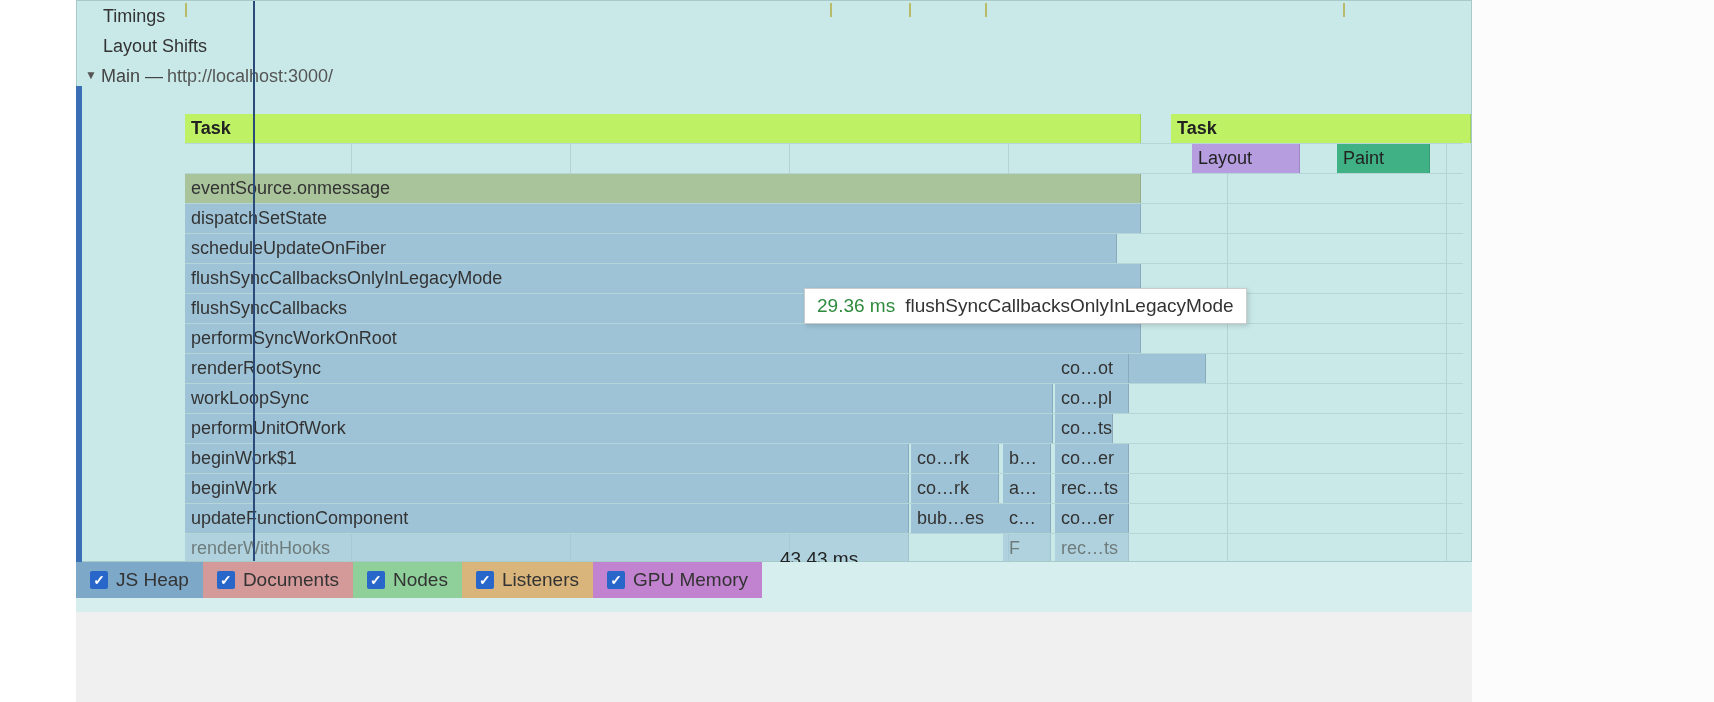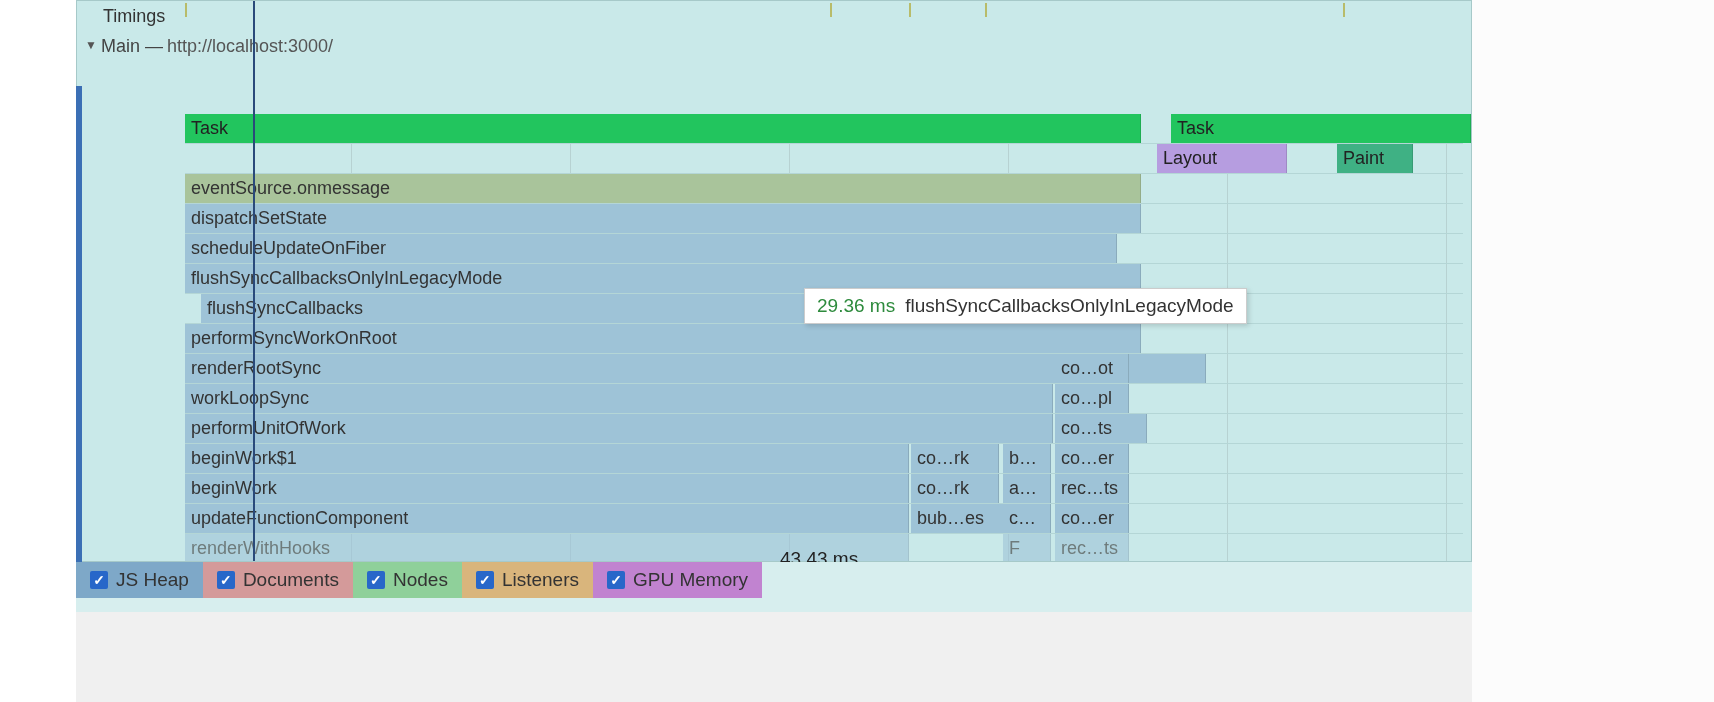--- a/index.html
+++ b/index.html
@@ -63,21 +63,21 @@
     height: 29px;
     line-height: 29px;
     padding-left: 6px;
     white-space: nowrap;
     overflow: hidden;
     text-overflow: ellipsis;
     color: #333;
     font-size: 18px;
     border-right: 1px solid rgba(0,0,0,0.12);
   }
-  .bar.task   { background: #22c55e; color: #222; }
+  .bar.task   { background: #bef264; color: #222; font-weight: bold; }
   .bar.yellow { background: #cfc542; }
   .bar.olive  { background: #a9c49b; }
   .bar.blue   { background: #9ec3d7; }
   .bar.purple { background: #b69de0; color:#222; }
   .bar.green  { background: #3fb184; color:#222; }
   .grid-line {
     position:absolute;
     top:0; bottom:0;
     width:1px;
     background: rgba(150,170,170,0.35);
@@ -190,20 +190,21 @@
 
   <div class="selection-line"></div>
 
   <div class="tick" style="left:108px"></div>
   <div class="tick" style="left:753px"></div>
   <div class="tick" style="left:832px"></div>
   <div class="tick" style="left:908px"></div>
   <div class="tick" style="left:1266px"></div>
 
   <div class="row timings">Timings</div>
+  <div class="row">Layout Shifts</div>
   <div class="main-row">
     <span class="triangle">▼</span>
     <span>Main —</span>
     <span style="color:#555">http://localhost:3000/</span>
   </div>
 
   <div class="flame-area">
 
     <div class="grid-line" style="left:166px"></div>
     <div class="grid-line" style="left:385px"></div>
@@ -212,22 +213,22 @@
     <div class="grid-line" style="left:1042px"></div>
     <div class="grid-line" style="left:1261px"></div>
 
     <div class="flame-row">
       <div class="bar task" style="left:0; width:956px">Task</div>
       <div class="bar task" style="left:986px; width:300px">Task</div>
 
     </div>
 
     <div class="flame-row">
-      <div class="bar purple" style="left:972px; width:130px">Layout</div>
-      <div class="bar green" style="left:1152px; width:76px">Paint</div>
+      <div class="bar purple" style="left:1007px; width:108px">Layout</div>
+      <div class="bar green" style="left:1152px; width:93px">Paint</div>
 
     </div>
 
     <div class="flame-row">
       <div class="bar olive" style="left:0; width:956px">eventSource.onmessage</div>
 
     </div>
 
     <div class="flame-row">
       <div class="bar blue" style="left:0; width:956px">dispatchSetState</div>
@@ -235,40 +236,40 @@
 
     <div class="flame-row">
       <div class="bar blue" style="left:0; width:932px">scheduleUpdateOnFiber</div>
     </div>
 
     <div class="flame-row">
       <div class="bar blue" style="left:0; width:956px">flushSyncCallbacksOnlyInLegacyMode</div>
     </div>
 
     <div class="flame-row">
-      <div class="bar blue" style="left:16px; width:956px">flushSyncCallbacks</div>
+      <div class="bar blue" style="left:0; width:956px">flushSyncCallbacks</div>
     </div>
 
     <div class="flame-row">
       <div class="bar blue" style="left:0; width:956px">performSyncWorkOnRoot</div>
     </div>
 
     <div class="flame-row">
       <div class="bar blue" style="left:0; width:1021px">renderRootSync</div>
       <div class="bar blue" style="left:870px; width:74px">co…ot</div>
     </div>
 
     <div class="flame-row">
       <div class="bar blue" style="left:0; width:868px">workLoopSync</div>
       <div class="bar blue" style="left:870px; width:74px">co…pl</div>
     </div>
 
     <div class="flame-row">
       <div class="bar blue" style="left:0; width:868px">performUnitOfWork</div>
-      <div class="bar blue" style="left:870px; width:92px">co…ts</div>
+      <div class="bar blue" style="left:870px; width:58px">co…ts</div>
     </div>
 
     <div class="flame-row">
       <div class="bar blue" style="left:0; width:724px">beginWork$1</div>
       <div class="bar blue" style="left:726px; width:88px">co…rk</div>
       <div class="bar blue" style="left:818px; width:48px">b…</div>
       <div class="bar blue" style="left:870px; width:74px">co…er</div>
     </div>
 
     <div class="flame-row">

